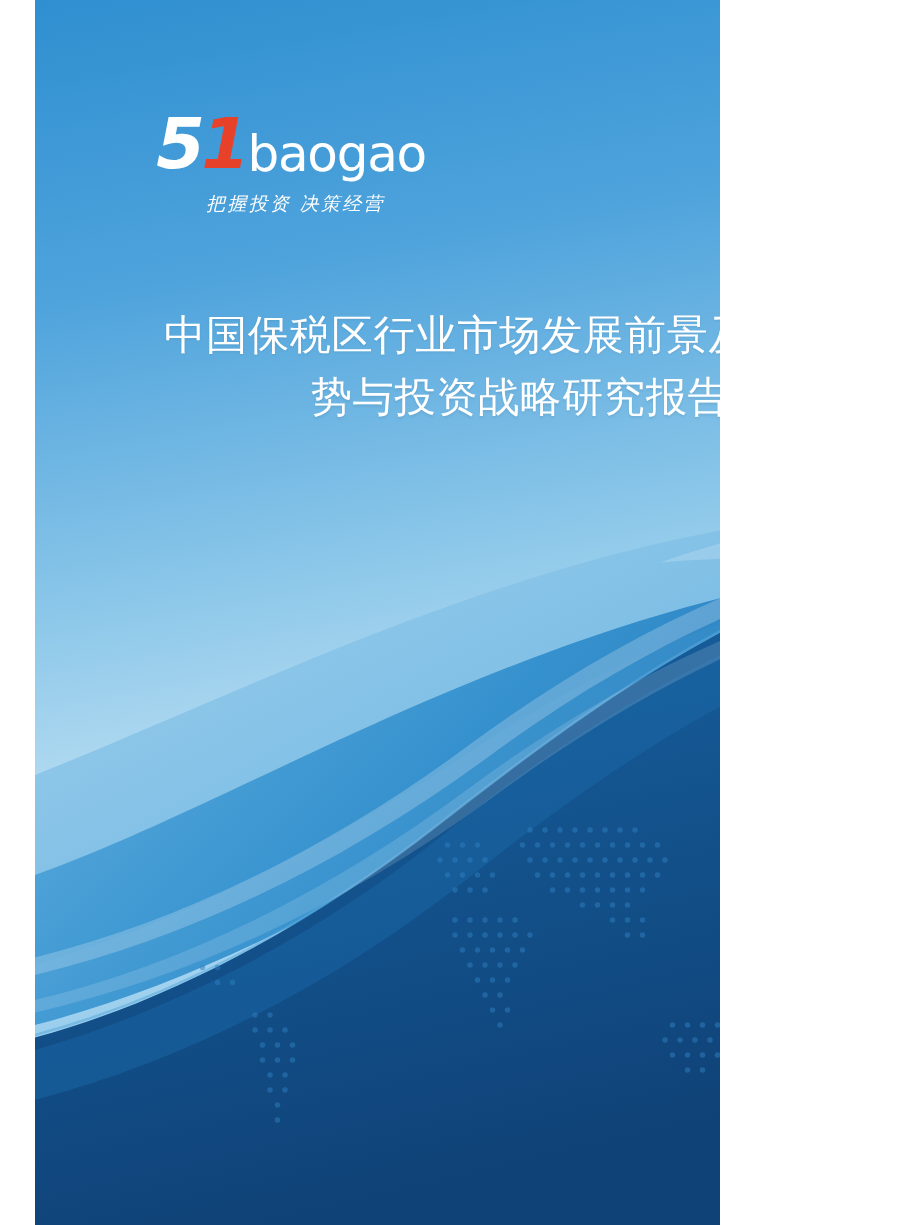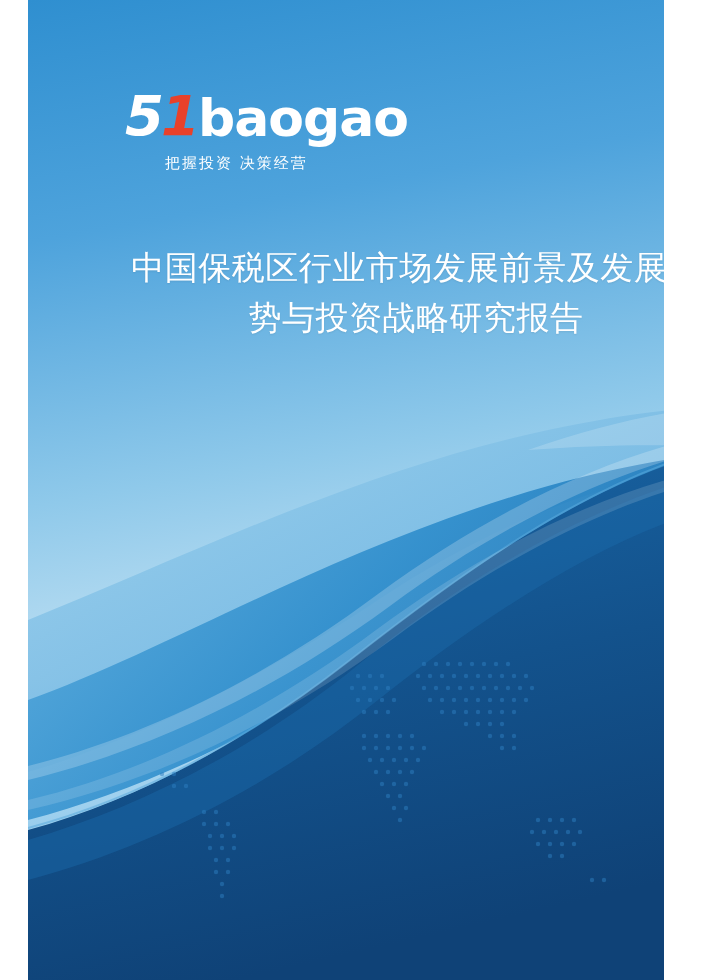--- a/index.html
+++ b/index.html
@@ -8,21 +8,21 @@
     background: #ffffff;
   }
   body {
     width: 724px;
     height: 980px;
     font-family: "Liberation Sans", sans-serif;
   }
 
   #cover {
     position: relative;
-    width: 664px;
+    width: 576px;
     height: 980px;
     overflow: hidden;
     background: #ffffff;
   }
 
   
   .left-strip {
     position: absolute;
     left: 0;
     top: 0;
@@ -69,32 +69,33 @@
     letter-spacing: -3px;
   }
   .logo-5 {
     color: #ffffff;
   }
   .logo-1 {
     color: #e8412a;
   }
   .logo-word {
     font-family: "DejaVu Sans", sans-serif;
-    font-weight: bold;
-    font-size: 52px;
+    font-weight: normal;
+    font-size: 40px;
     color: #ffffff;
     letter-spacing: -1px;
     margin-left: 1px;
   }
   .logo-sub {
     margin-top: 10px;
     margin-left: 40px;
     font-size: 15px;
     color: #ffffff;
     letter-spacing: 2px;
+    font-style: italic;
     font-family: "DejaVu Sans", sans-serif;
     white-space: nowrap;
   }
 
   
   .title {
     position: absolute;
     left: 98px;
     top: 243px;
     width: 580px;

